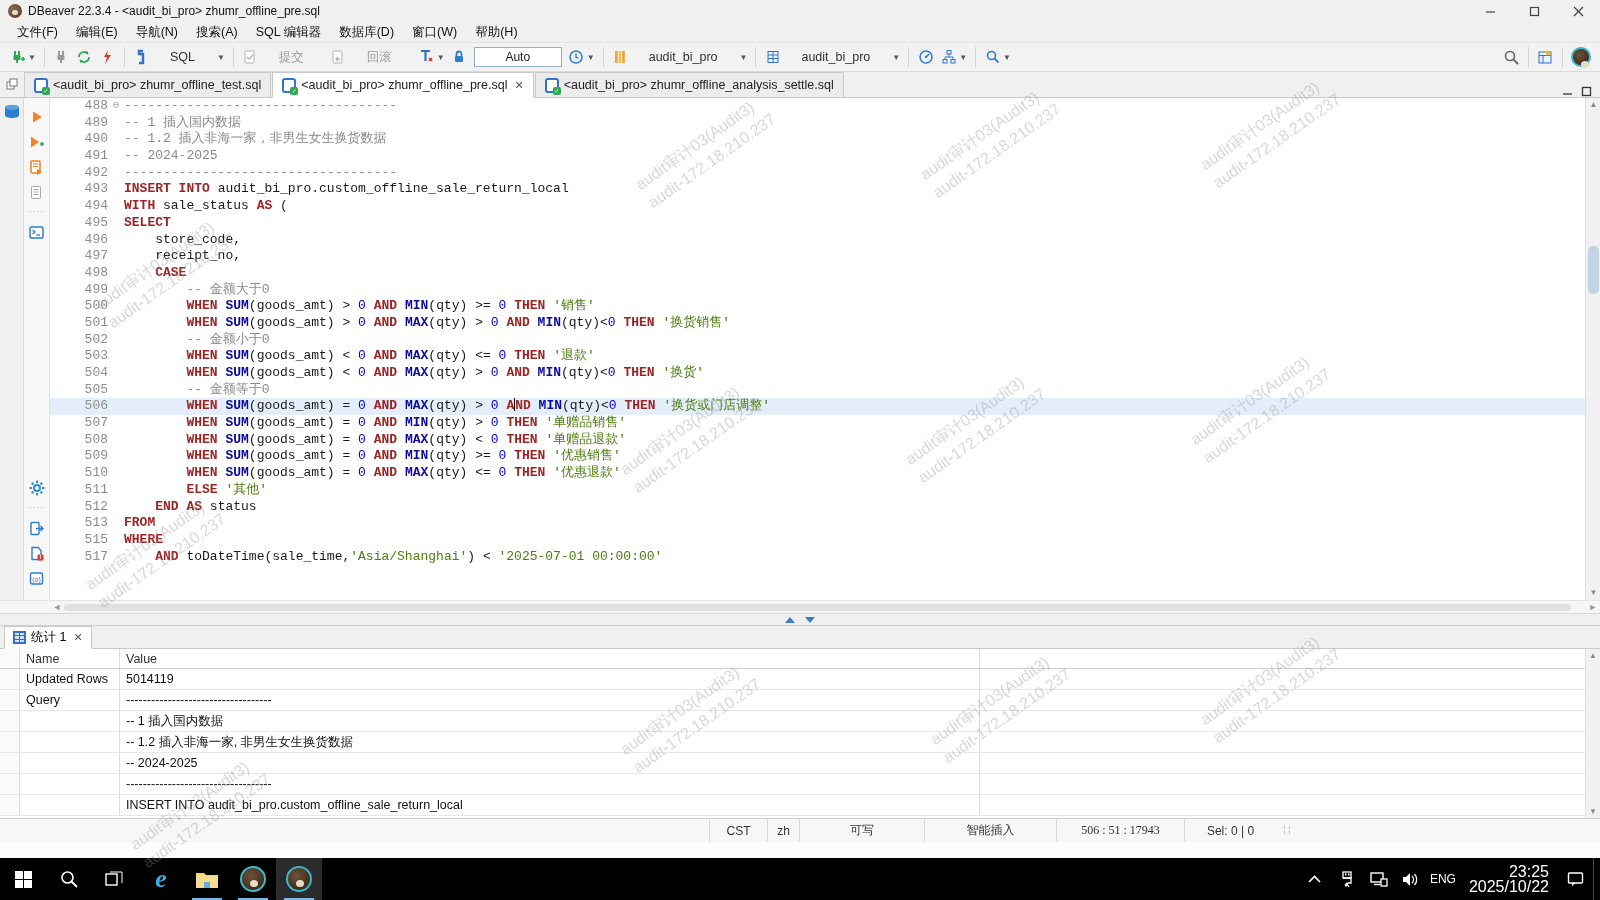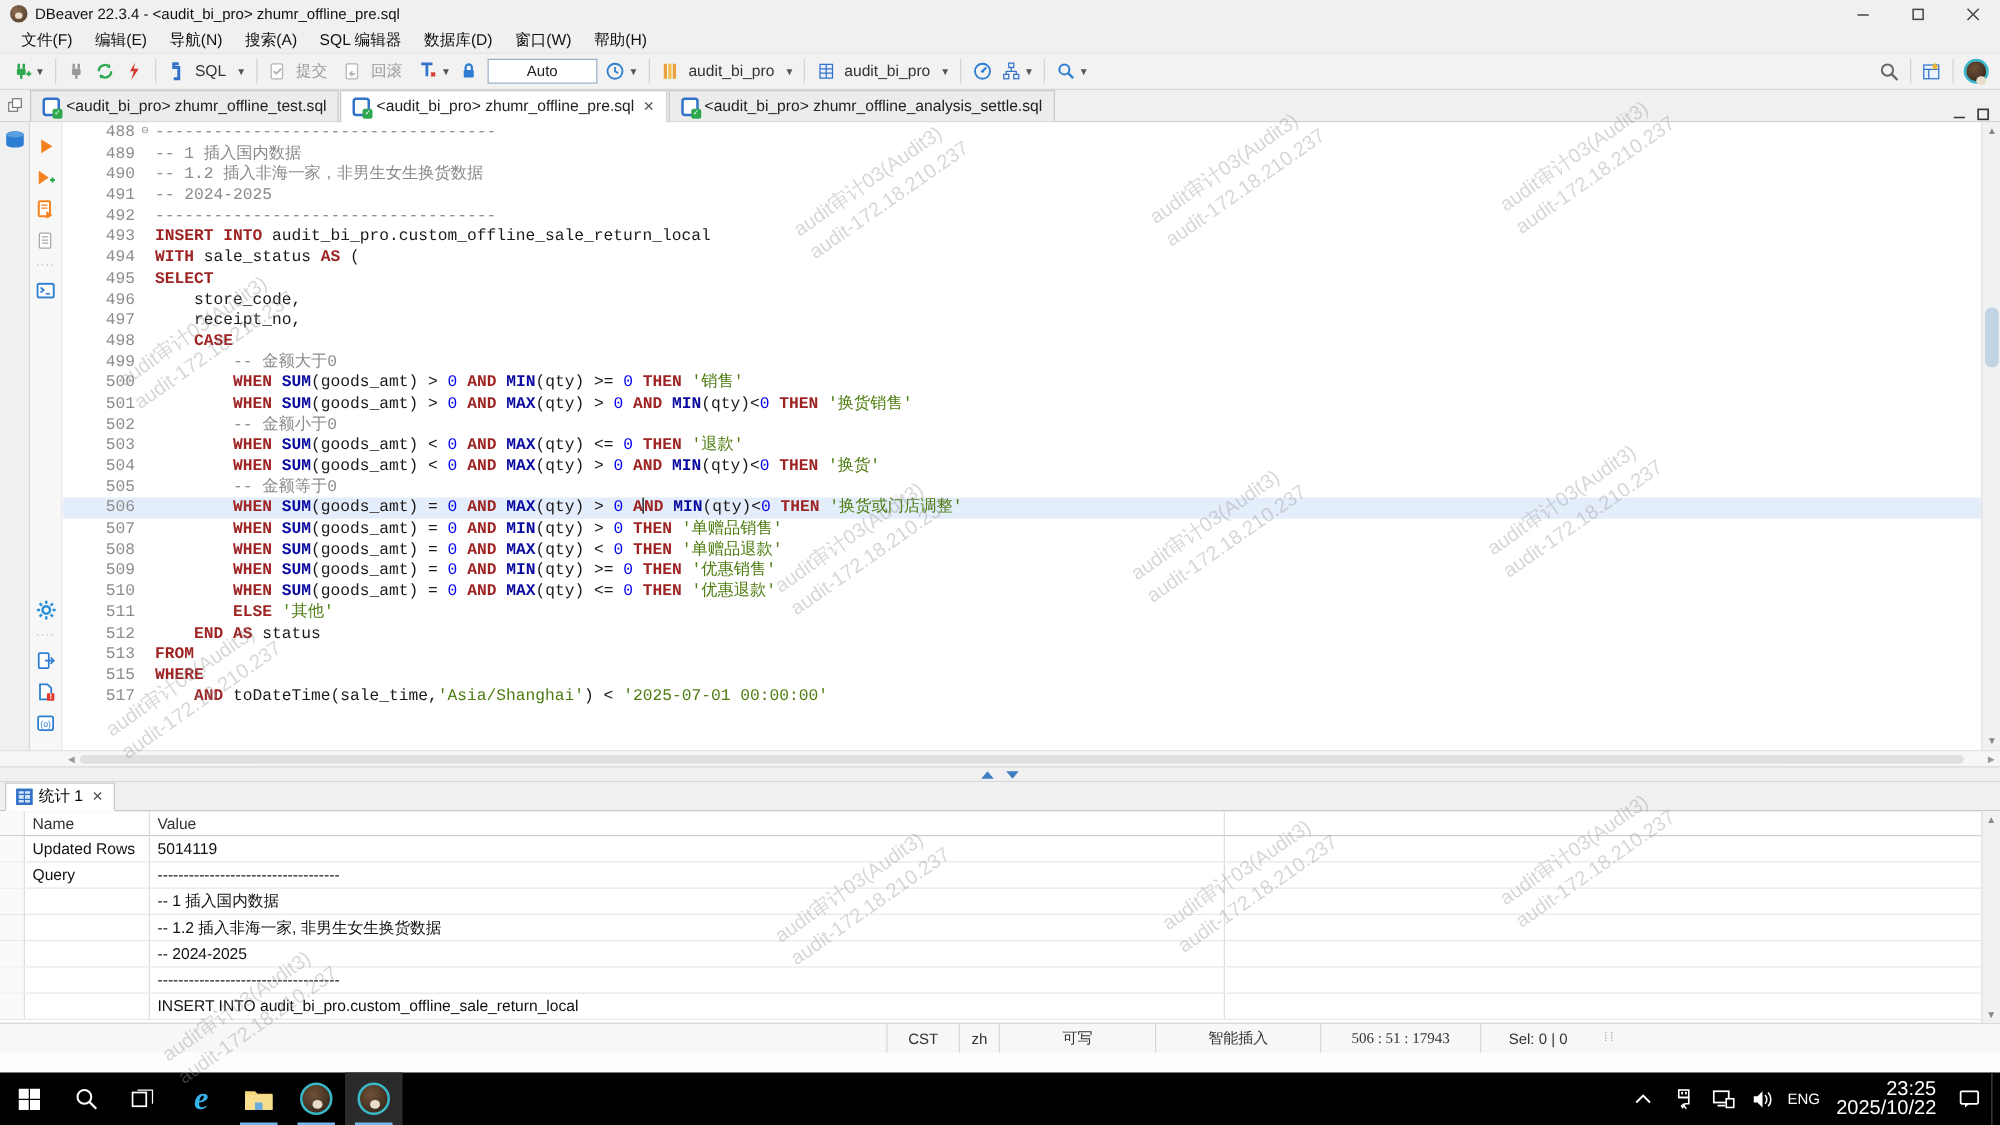--- a/index.html
+++ b/index.html
@@ -18,21 +18,21 @@
   
   .menubar { height:20px; display:flex; align-items:center; font-size:12.5px; color:#111; padding-left:8px; background:#f0f0f0; }
   .menubar .mitem { padding:2px 9px; }
 
   
   .toolbar { height:30px; display:flex; align-items:center; background:#f2f2f2; border-top:1px solid #e2e2e2; border-bottom:1px solid #dadada; padding:0 6px; font-size:12.5px; color:#333; }
   .tsep { width:1px; height:20px; background:#d4d4d4; margin:0 5px; }
   .titem { display:flex; align-items:center; height:24px; padding:0 3px; border-radius:2px; }
   .drop { font-size:8px; color:#555; margin-left:2px; }
   .ico { width:17px; height:17px; display:inline-flex; align-items:center; justify-content:center; }
-  .lbl { margin:0 6px; }
+  .lbl { margin:0 20px; }
   .dis { color:#9a9a9a; }
   .autobox { width:88px; height:20px; border:1px solid #9ab0c8; background:#fff; display:flex; align-items:center; justify-content:center; font-size:12px; color:#222; margin:0 3px; }
   .toolbar .rspacer { flex:1; }
 
   
   .tabbar { height:26px; display:flex; align-items:flex-end; background:#f0f0f0; border-bottom:1px solid #c9c9c9; }
   .tabbar-left { width:24px; display:flex; align-items:center; justify-content:center; height:26px; }
   .etab { display:flex; align-items:center; height:25px; padding:0 9px; font-size:12.5px; color:#222; background:#ececec; border:1px solid #c9c9c9; border-bottom:none; margin-right:1px; white-space:nowrap; }
   .etab.active { background:#fff; height:26px; margin-bottom:-1px; border-bottom:1px solid #fff; }
   .etab .x { margin-left:7px; color:#555; font-size:11px; }

